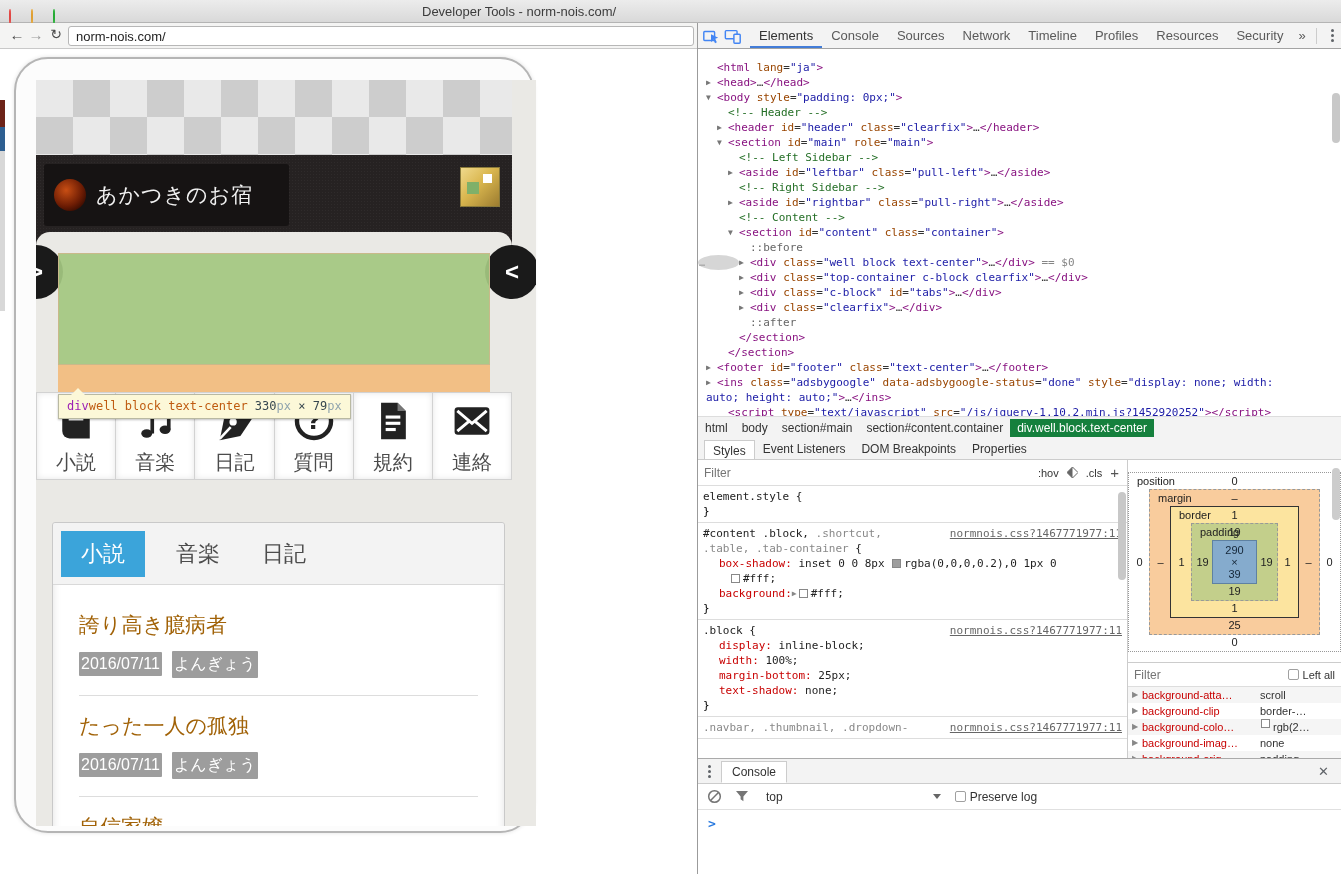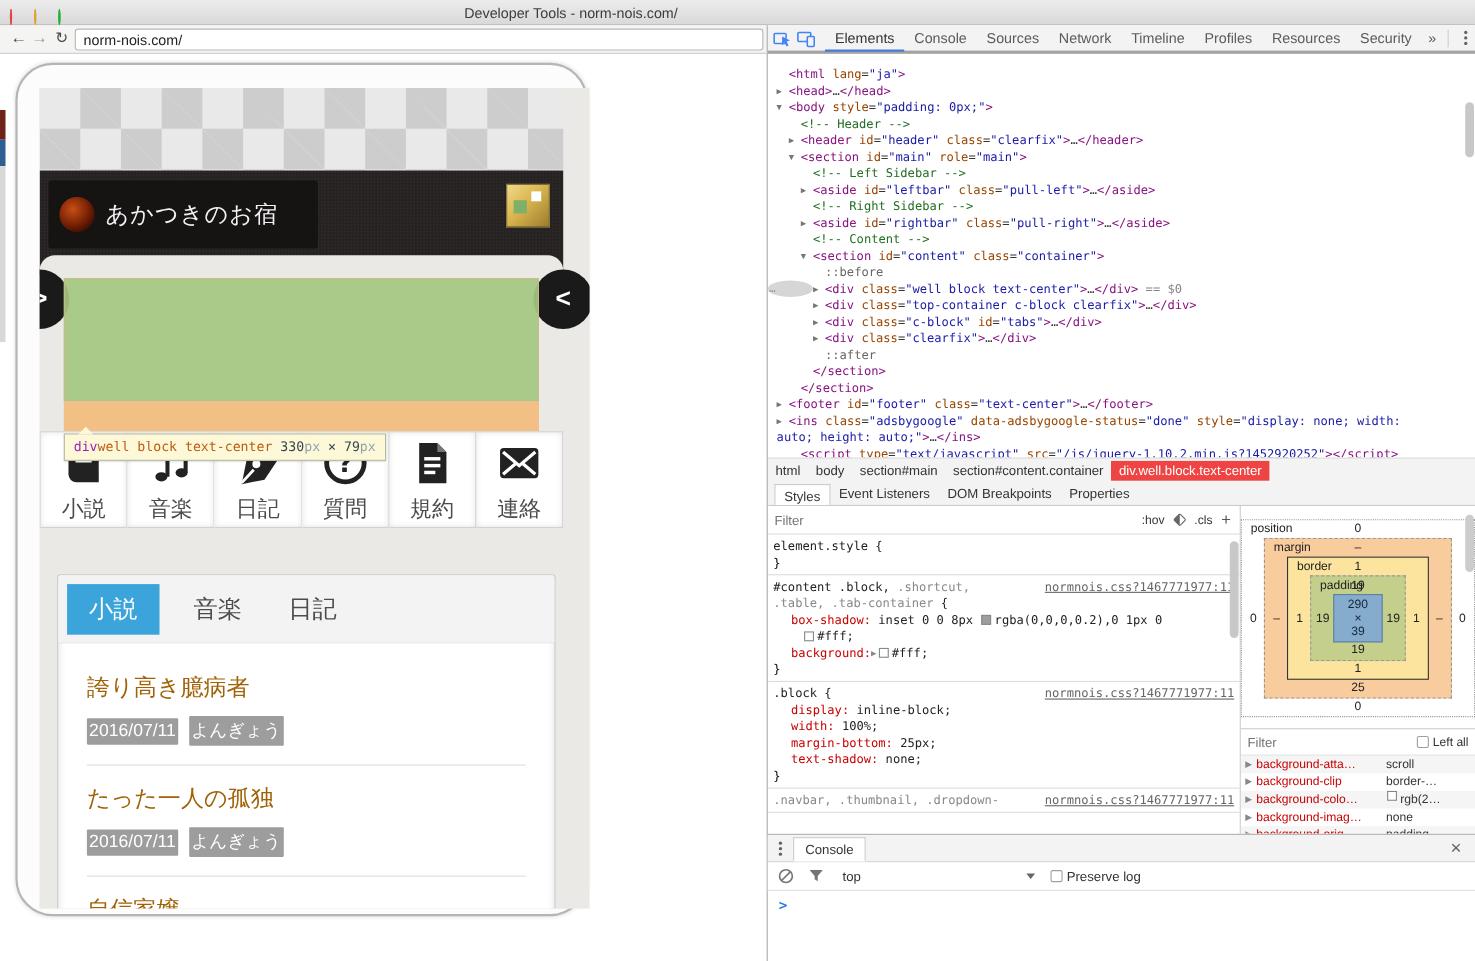--- a/index.html
+++ b/index.html
@@ -69,21 +69,21 @@
     border-radius:3px 3px 0 0}
   .site-tab{position:absolute;top:8px;height:46px;line-height:46px;font-size:22px;color:#4c4c4c;text-align:center}
   .site-tab.act{background:#3ba4da;color:#fff;width:84px}
   #posts{position:absolute;left:0;top:62px;width:100%;padding:26px 26px 0 26px}
   .post-title{font-size:21px;color:#a16207;margin-bottom:12px}
   .badge{display:inline-block;background:#9d9d9d;color:#fff;font-size:16px;padding:3px 2px;margin-right:10px;border-radius:1px}
   .post-hr{border:none;border-top:1px solid #ddd;margin:17px 0 16px 0}
 
   
   #devtools{position:absolute;left:697px;top:23px;width:644px;height:851px;background:#fff;border-left:1px solid #9b9b9b}
-  #dt-toolbar{position:absolute;left:0;top:0;width:643px;height:26px;background:#f3f3f3;border-bottom:3px solid #a3a3a3;
+  #dt-toolbar{position:absolute;left:0;top:0;width:643px;height:26px;background:#f3f3f3;border-bottom:1px solid #a3a3a3;
     display:flex;align-items:center}
   .dt-icon{width:24px;height:20px;display:flex;align-items:center;justify-content:center;margin-left:4px}
   .vsep{width:1px;height:16px;background:#ccc;margin:0 4px}
   .dtab{font-size:13px;color:#5a5a5a;padding:0 9px;height:25px;line-height:25px}
   .dtab.act{color:#333;border-bottom:2px solid #437dd8}
   #dt-overflow{font-size:13px;color:#5a5a5a;padding:0 6px}
   #dt-kebab{margin-left:auto;display:flex;align-items:center}
   .kebab{display:flex;flex-direction:column;gap:2px;padding:0 10px}
   .kebab i{width:3px;height:3px;background:#5f6368;border-radius:50%}
 
@@ -93,21 +93,21 @@
   .ar{display:inline-block;width:11px;color:#777;font-size:8px;vertical-align:1px}
   .gut{position:absolute;left:1px;color:#999;font-size:10px}
   .tk-t{color:#881280}.tk-a{color:#994500}.tk-v{color:#1a1aa6}.tk-p{color:#333}
   .tk-c{color:#236e25}.tk-s{color:#666}.tk-d{color:#868686}
   .tk-l{color:#1a1aa6;text-decoration:underline}
   #tree-scroll{position:absolute;right:1px;top:70px;width:8px;height:50px;background:#c8c8c8;border-radius:4px}
 
   #dt-crumbs{position:absolute;left:0;top:393px;width:643px;height:22px;background:#f3f3f3;border-top:1px solid #ddd;
     display:flex;align-items:center}
   .crumb{font-size:12px;color:#333;padding:2px 7px;white-space:nowrap}
-  .crumb.sel{background:#ef4444;color:#fff}
+  .crumb.sel{background:#15803d;color:#fff}
 
   #dt-sbtabs{position:absolute;left:0;top:415px;width:643px;height:22px;background:#f3f3f3;border-bottom:1px solid #ccc;
     display:flex;align-items:flex-end}
   .sbtab{font-size:12px;color:#333;padding:3px 8px;margin-bottom:0}
   .sbtab.act{background:#fff;border:1px solid #ccc;border-bottom:none;margin-left:6px;height:19px}
 
   #dt-styles{position:absolute;left:0;top:437px;width:429px;height:298px;background:#fff;overflow:hidden}
   #styles-filter{position:relative;height:26px;border-bottom:1px solid #ddd;display:flex;align-items:center;padding:0 6px}
   #styles-filter input{border:none;outline:none;font-size:12px;color:#333;flex:1;background:transparent}
   .sf-right{display:flex;align-items:center;gap:8px;font-size:11px;color:#333}

